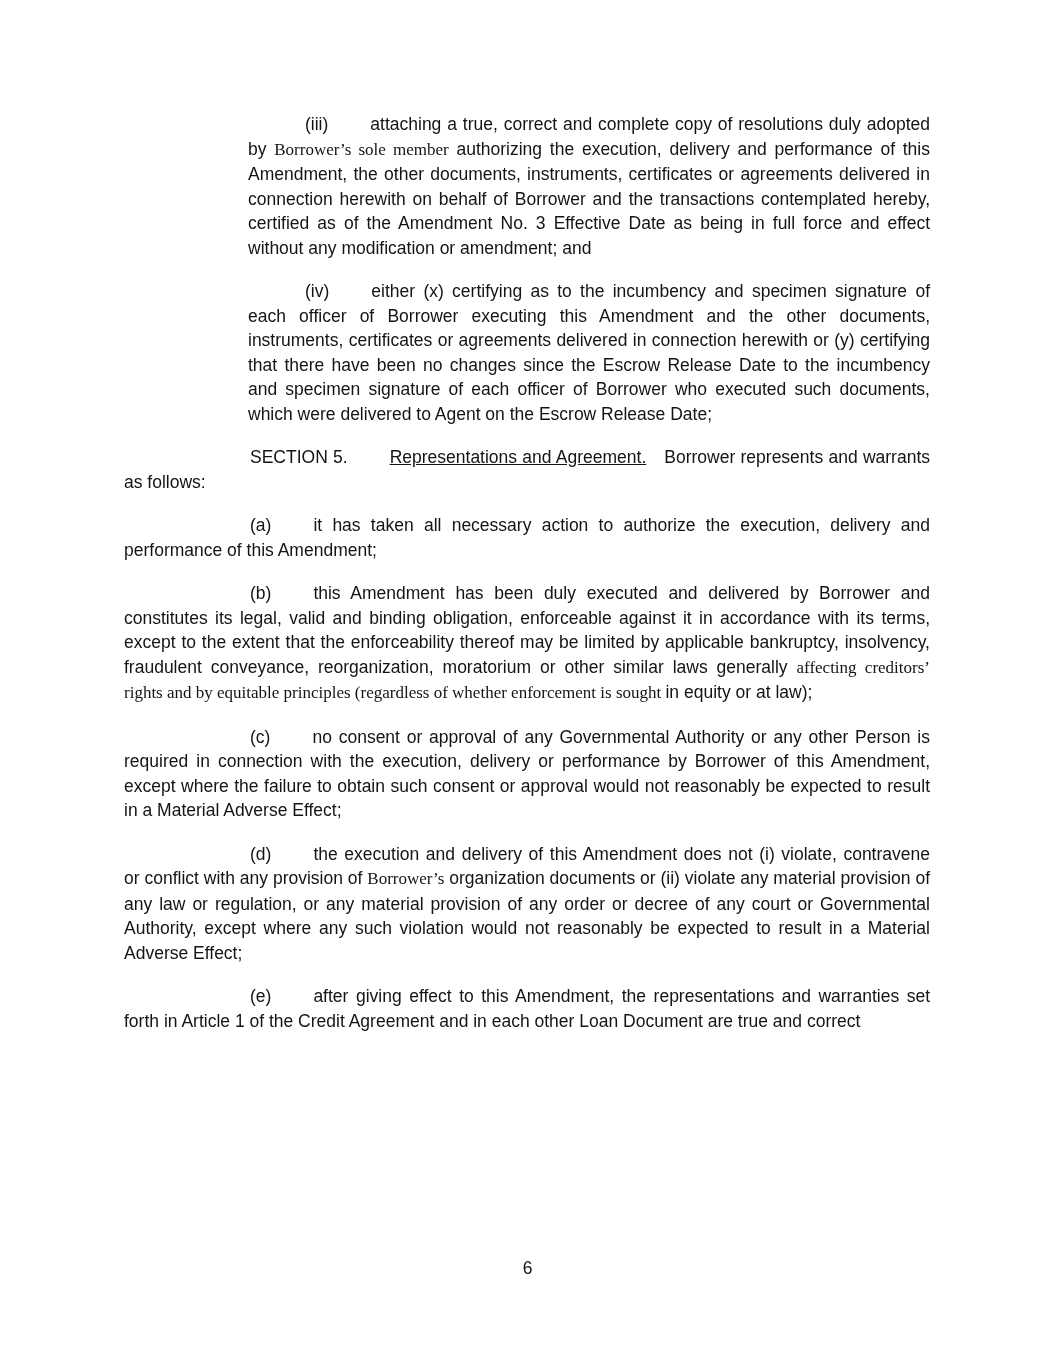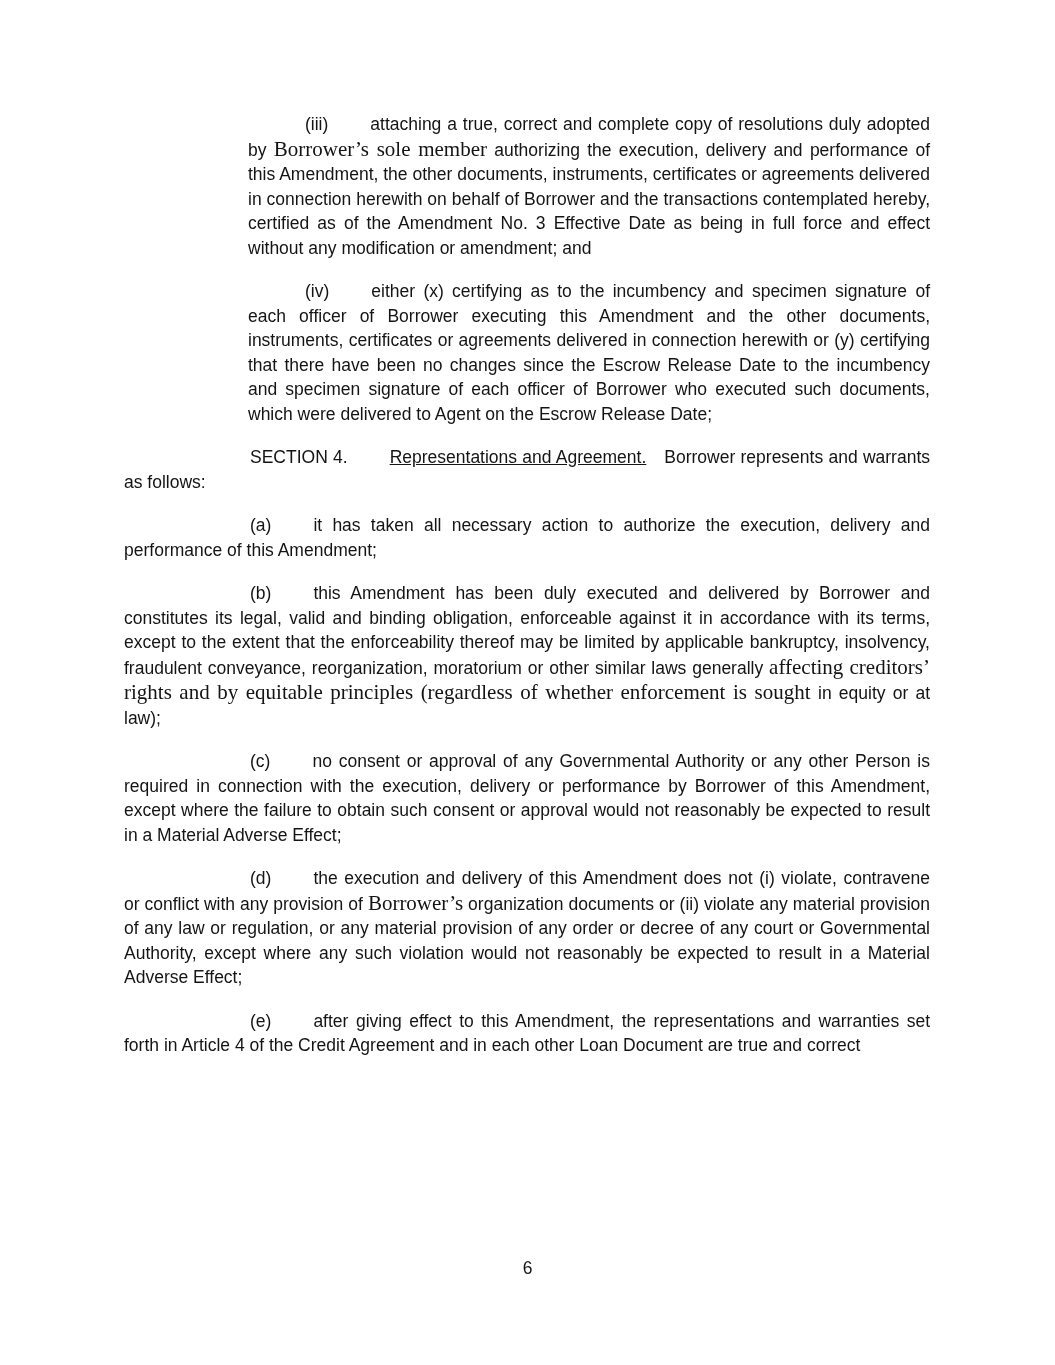--- a/index.html
+++ b/index.html
@@ -38,21 +38,21 @@
   .tab {
     display: inline-block;
     width: 42px;
   }
   .gap {
     display: inline-block;
     width: 18px;
   }
   .serif {
     font-family: "Liberation Serif", serif;
-    font-size: 21px;
+    font-size: 17px;
   }
   .u {
     text-decoration: underline;
   }
   .page-number {
     position: absolute;
     top: 1256px;
     left: 0;
     width: 100%;
     text-align: center;
@@ -63,28 +63,28 @@
 
 <div class="page">
   <div class="content">
 
     <p class="para sub"><span>(iii)</span><span class="tab"></span><span>attaching a true, correct and complete copy of resolutions duly adopted by </span><span class="serif">Borrower’s sole member</span><span> authorizing the execution, delivery and performance of this Amendment, the other documents, instruments, certificates or agreements delivered in connection herewith on behalf of Borrower and the transactions contemplated hereby, certified as of the Amendment No. 3 Effective Date as being in full force and effect without any modification or amendment; and</span></p>
 
     <p class="para sub"><span>(iv)</span><span class="tab"></span><span>either (x) certifying as to the incumbency and specimen signature of each officer of Borrower executing this Amendment and the other documents, instruments, certificates or agreements delivered in connection herewith or (y) certifying that there have been no changes since the Escrow Release Date to the incumbency and specimen signature of each officer of Borrower who executed such documents, which were delivered to Agent on the Escrow Release Date;</span></p>
 
 
 
-    <p class="para body"><span>SECTION 4.</span><span class="tab"></span><span class="u">Representations and Agreement.</span><span class="gap"></span><span>Borrower represents and warrants as follows:</span></p>
+    <p class="para body"><span>SECTION 5.</span><span class="tab"></span><span class="u">Representations and Agreement.</span><span class="gap"></span><span>Borrower represents and warrants as follows:</span></p>
 
     <p class="para body"><span>(a)</span><span class="tab"></span><span>it has taken all necessary action to authorize the execution, delivery and performance of this Amendment;</span></p>
 
     <p class="para body"><span>(b)</span><span class="tab"></span><span>this Amendment has been duly executed and delivered by Borrower and constitutes its legal, valid and binding obligation, enforceable against it in accordance with its terms, except to the extent that the enforceability thereof may be limited by applicable bankruptcy, insolvency, fraudulent conveyance, reorganization, moratorium or other similar laws generally </span><span class="serif">affecting creditors’ rights and by equitable principles (regardless of whether enforcement is sought </span><span>in equity or at law);</span></p>
 
     <p class="para body"><span>(c)</span><span class="tab"></span><span>no consent or approval of any Governmental Authority or any other Person is required in connection with the execution, delivery or performance by Borrower of this Amendment, except where the failure to obtain such consent or approval would not reasonably be expected to result in a Material Adverse Effect;</span></p>
 
     <p class="para body"><span>(d)</span><span class="tab"></span><span>the execution and delivery of this Amendment does not (i) violate, contravene or conflict with any provision of </span><span class="serif">Borrower’s</span><span> organization documents or (ii) violate any material provision of any law or regulation, or any material provision of any order or decree of any court or Governmental Authority, except where any such violation would not reasonably be expected to result in a Material Adverse Effect;</span></p>
 
-    <p class="para body"><span>(e)</span><span class="tab"></span><span>after giving effect to this Amendment, the representations and warranties set forth in Article 4 of the Credit Agreement and in each other Loan Document are true and correct</span></p>
+    <p class="para body"><span>(e)</span><span class="tab"></span><span>after giving effect to this Amendment, the representations and warranties set forth in Article 1 of the Credit Agreement and in each other Loan Document are true and correct</span></p>
 
   </div>
 
   <div class="page-number">6</div>
 </div>
 
 </body></html>

